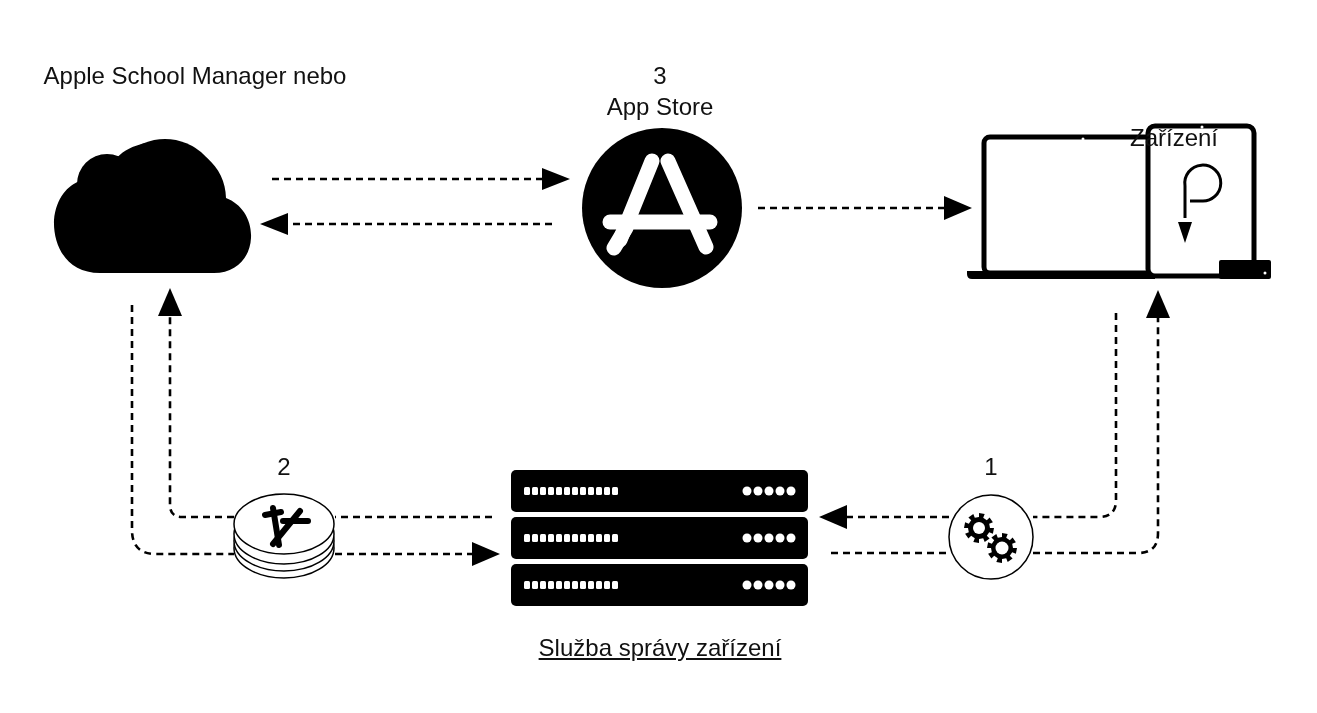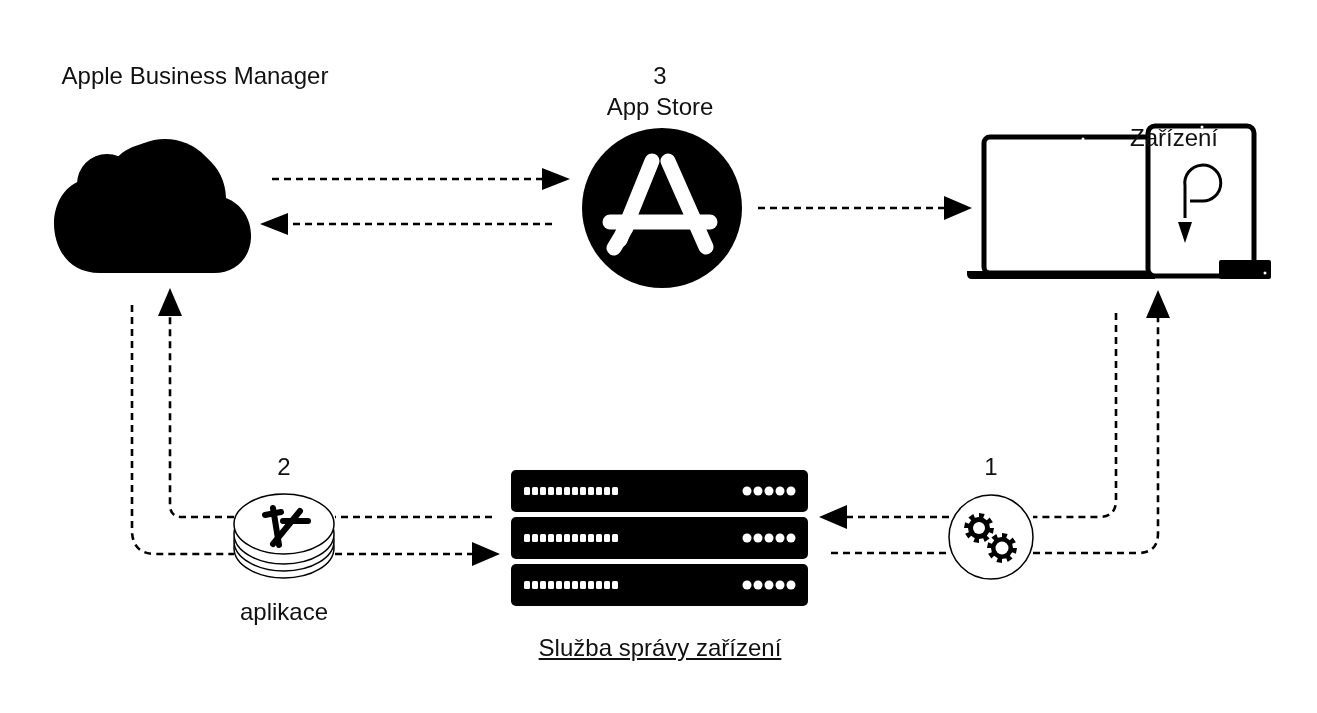--- a/index.html
+++ b/index.html
@@ -172,32 +172,31 @@
   </g>
 
   <g>
     <line class="dash" x1="831" y1="553" x2="949" y2="553"></line>
     <path class="dash" d="M1033,553 L1138,553 Q1158,553 1158,533 L1158,318"></path>
     <polygon class="head" points="1146,318 1158,290 1170,318"></polygon>
   </g>
 </svg>
 
 <div class="lbl" style="left:0; top:60px; width:390px;">
-  <div>Apple Business Manager</div>
+  <div>Apple School Manager nebo</div>
 </div>
 
 <div class="lbl" style="left:560px; top:60px; width:200px;">
   <div>3</div>
   <div>App Store</div>
 </div>
 
 <div class="lbl" style="left:1084px; top:91px; width:180px;margin-top:31px;">Zařízení</div>
 
 <div class="num" style="left:264px; top:453px; width:40px;">2</div>
 <div class="lbl" style="left:184px; top:596px; width:200px;">
-  <div>aplikace</div>
 </div>
 
 <div class="lbl" style="left:495px; top:632px; width:330px;text-decoration:underline;">Služba správy zařízení</div>
 
 <div class="num" style="left:971px; top:453px; width:40px;">1</div>
 <div class="lbl" style="left:860px; top:596px; width:260px;">
 </div>
 
 </body></html>

